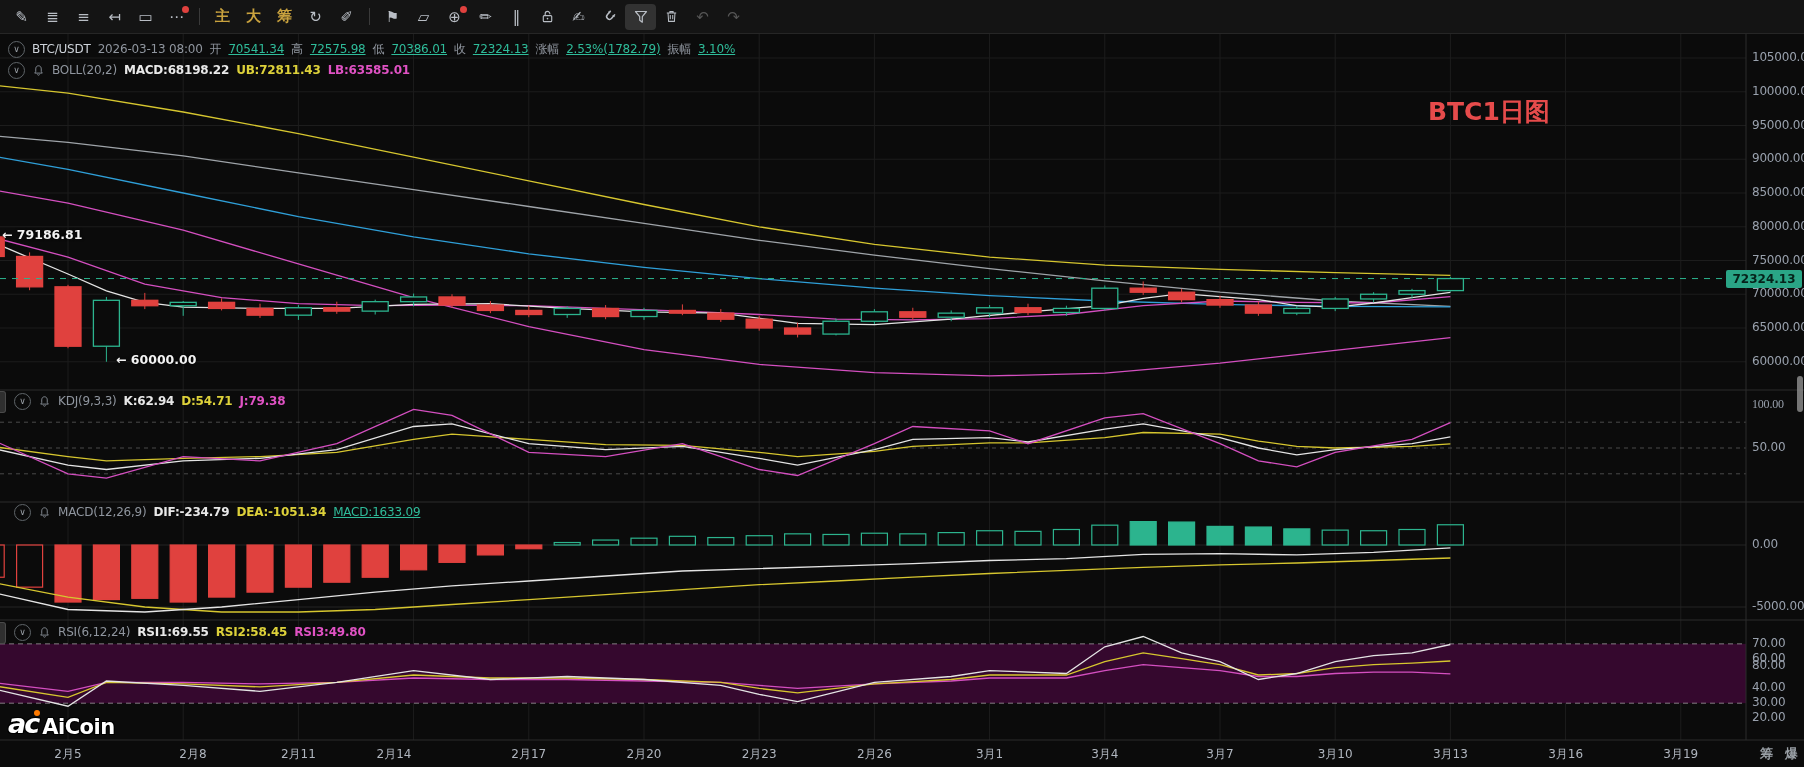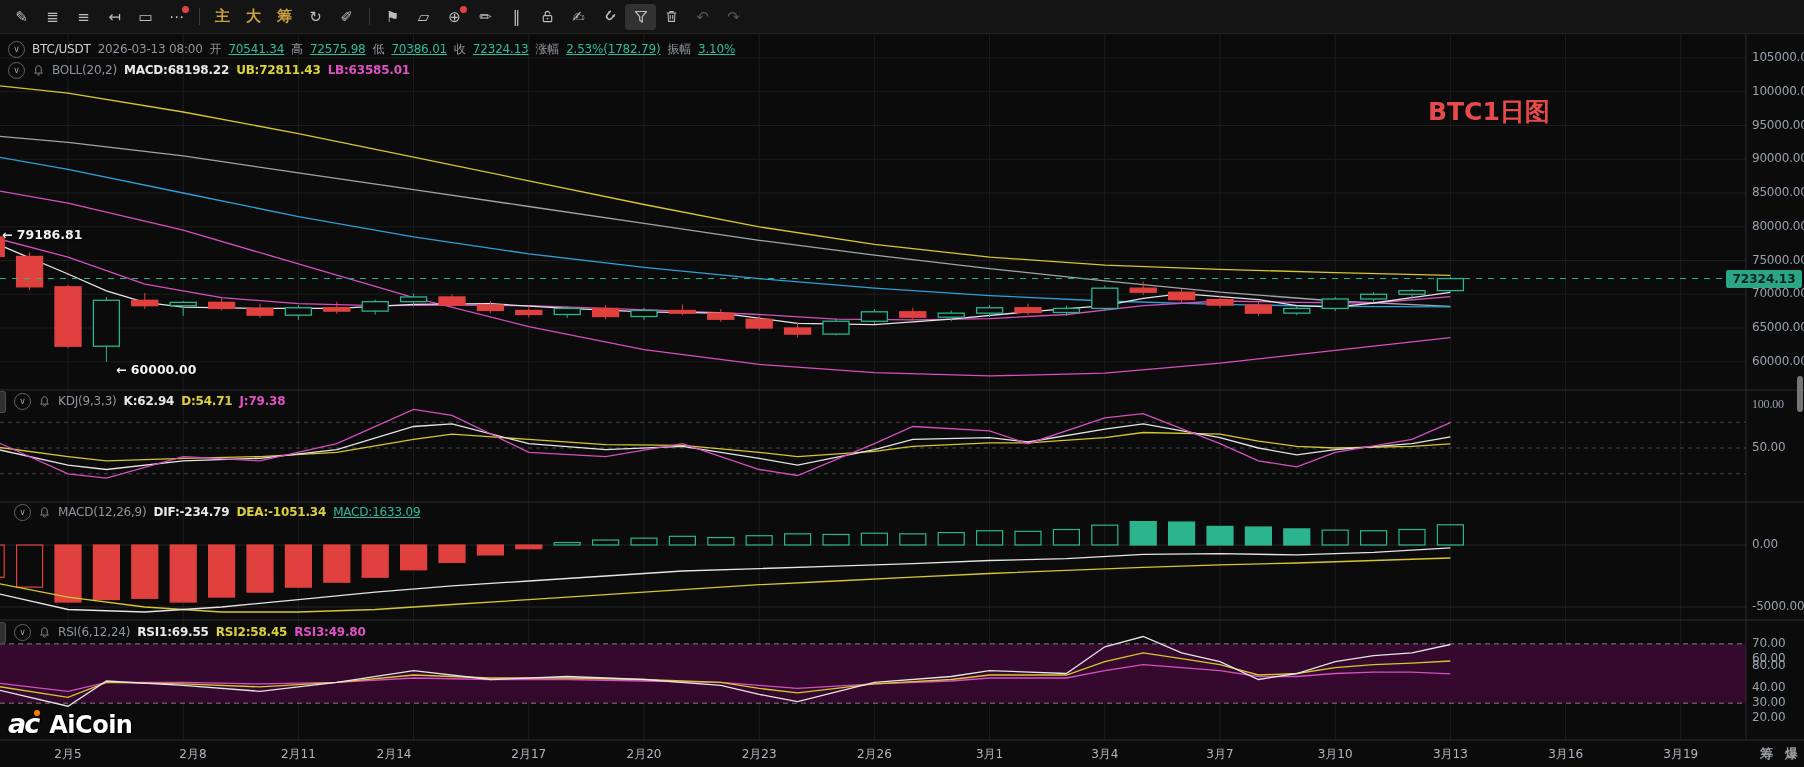--- a/index.html
+++ b/index.html
@@ -43,21 +43,21 @@
       font-size:13px;font-weight:bold;z-index:18;}
   #scroll-thumb{position:absolute;left:1797px;top:376px;width:6px;height:36px;background:#8a8a8a;
       border-radius:3px;opacity:.85;z-index:22;cursor:pointer;}
 
   
   #watermark{position:absolute;left:8px;top:708px;z-index:19;display:flex;align-items:flex-end;
       color:#fff;text-shadow:1px 1px 0 #000,-1px -1px 0 #000,1px -1px 0 #000,-1px 1px 0 #000;}
   #watermark .mark{font-size:27px;font-weight:900;font-style:italic;letter-spacing:-2px;position:relative;}
   #watermark .mark .dot{position:absolute;right:-2px;top:2px;width:6px;height:6px;border-radius:50%;
       background:#ff7a00;text-shadow:none;}
-  #watermark .word{font-size:24px;font-weight:bold;margin-left:11px;letter-spacing:-0.5px;}
+  #watermark .word{font-size:21px;font-weight:bold;margin-left:4px;letter-spacing:-0.5px;}
 </style>
 </head>
 <body>
 
 <div id="stage">
   <svg id="chart" width="1804" height="767" viewBox="0 0 1804 767">
       <defs>
         <clipPath id="cmain">
           <rect x="0" y="34" width="1746" height="356"></rect>
         </clipPath>
@@ -402,21 +402,21 @@
         </svg>
       </span>
     <span class="g">RSI(6,12,24)</span>
     <span class="w">RSI1:69.55</span>
     <span class="yel">RSI2:58.45</span>
     <span class="mag">RSI3:49.80</span>
   </div>
 
   <div id="chart-label">BTC1日图</div>
   <div class="marker" style="left:2px;top:227px">← 79186.81</div>
-  <div class="marker" style="left:116px;top:362px">← 60000.00</div>
+  <div class="marker" style="left:116px;top:352px">← 60000.00</div>
   <div class="price-badge" id="price-badge" style="top: 269.562px;">72324.13</div>
 
   <div id="axis-labels">
       <span class="axis-label" style="top: 50px;">105000.00</span>
       <span class="axis-label" style="top: 83.75px;">100000.00</span>
       <span class="axis-label" style="top: 117.5px;">95000.00</span>
       <span class="axis-label" style="top: 151.25px;">90000.00</span>
       <span class="axis-label" style="top: 185px;">85000.00</span>
       <span class="axis-label" style="top: 218.75px;">80000.00</span>
       <span class="axis-label" style="top: 252.5px;">75000.00</span>

